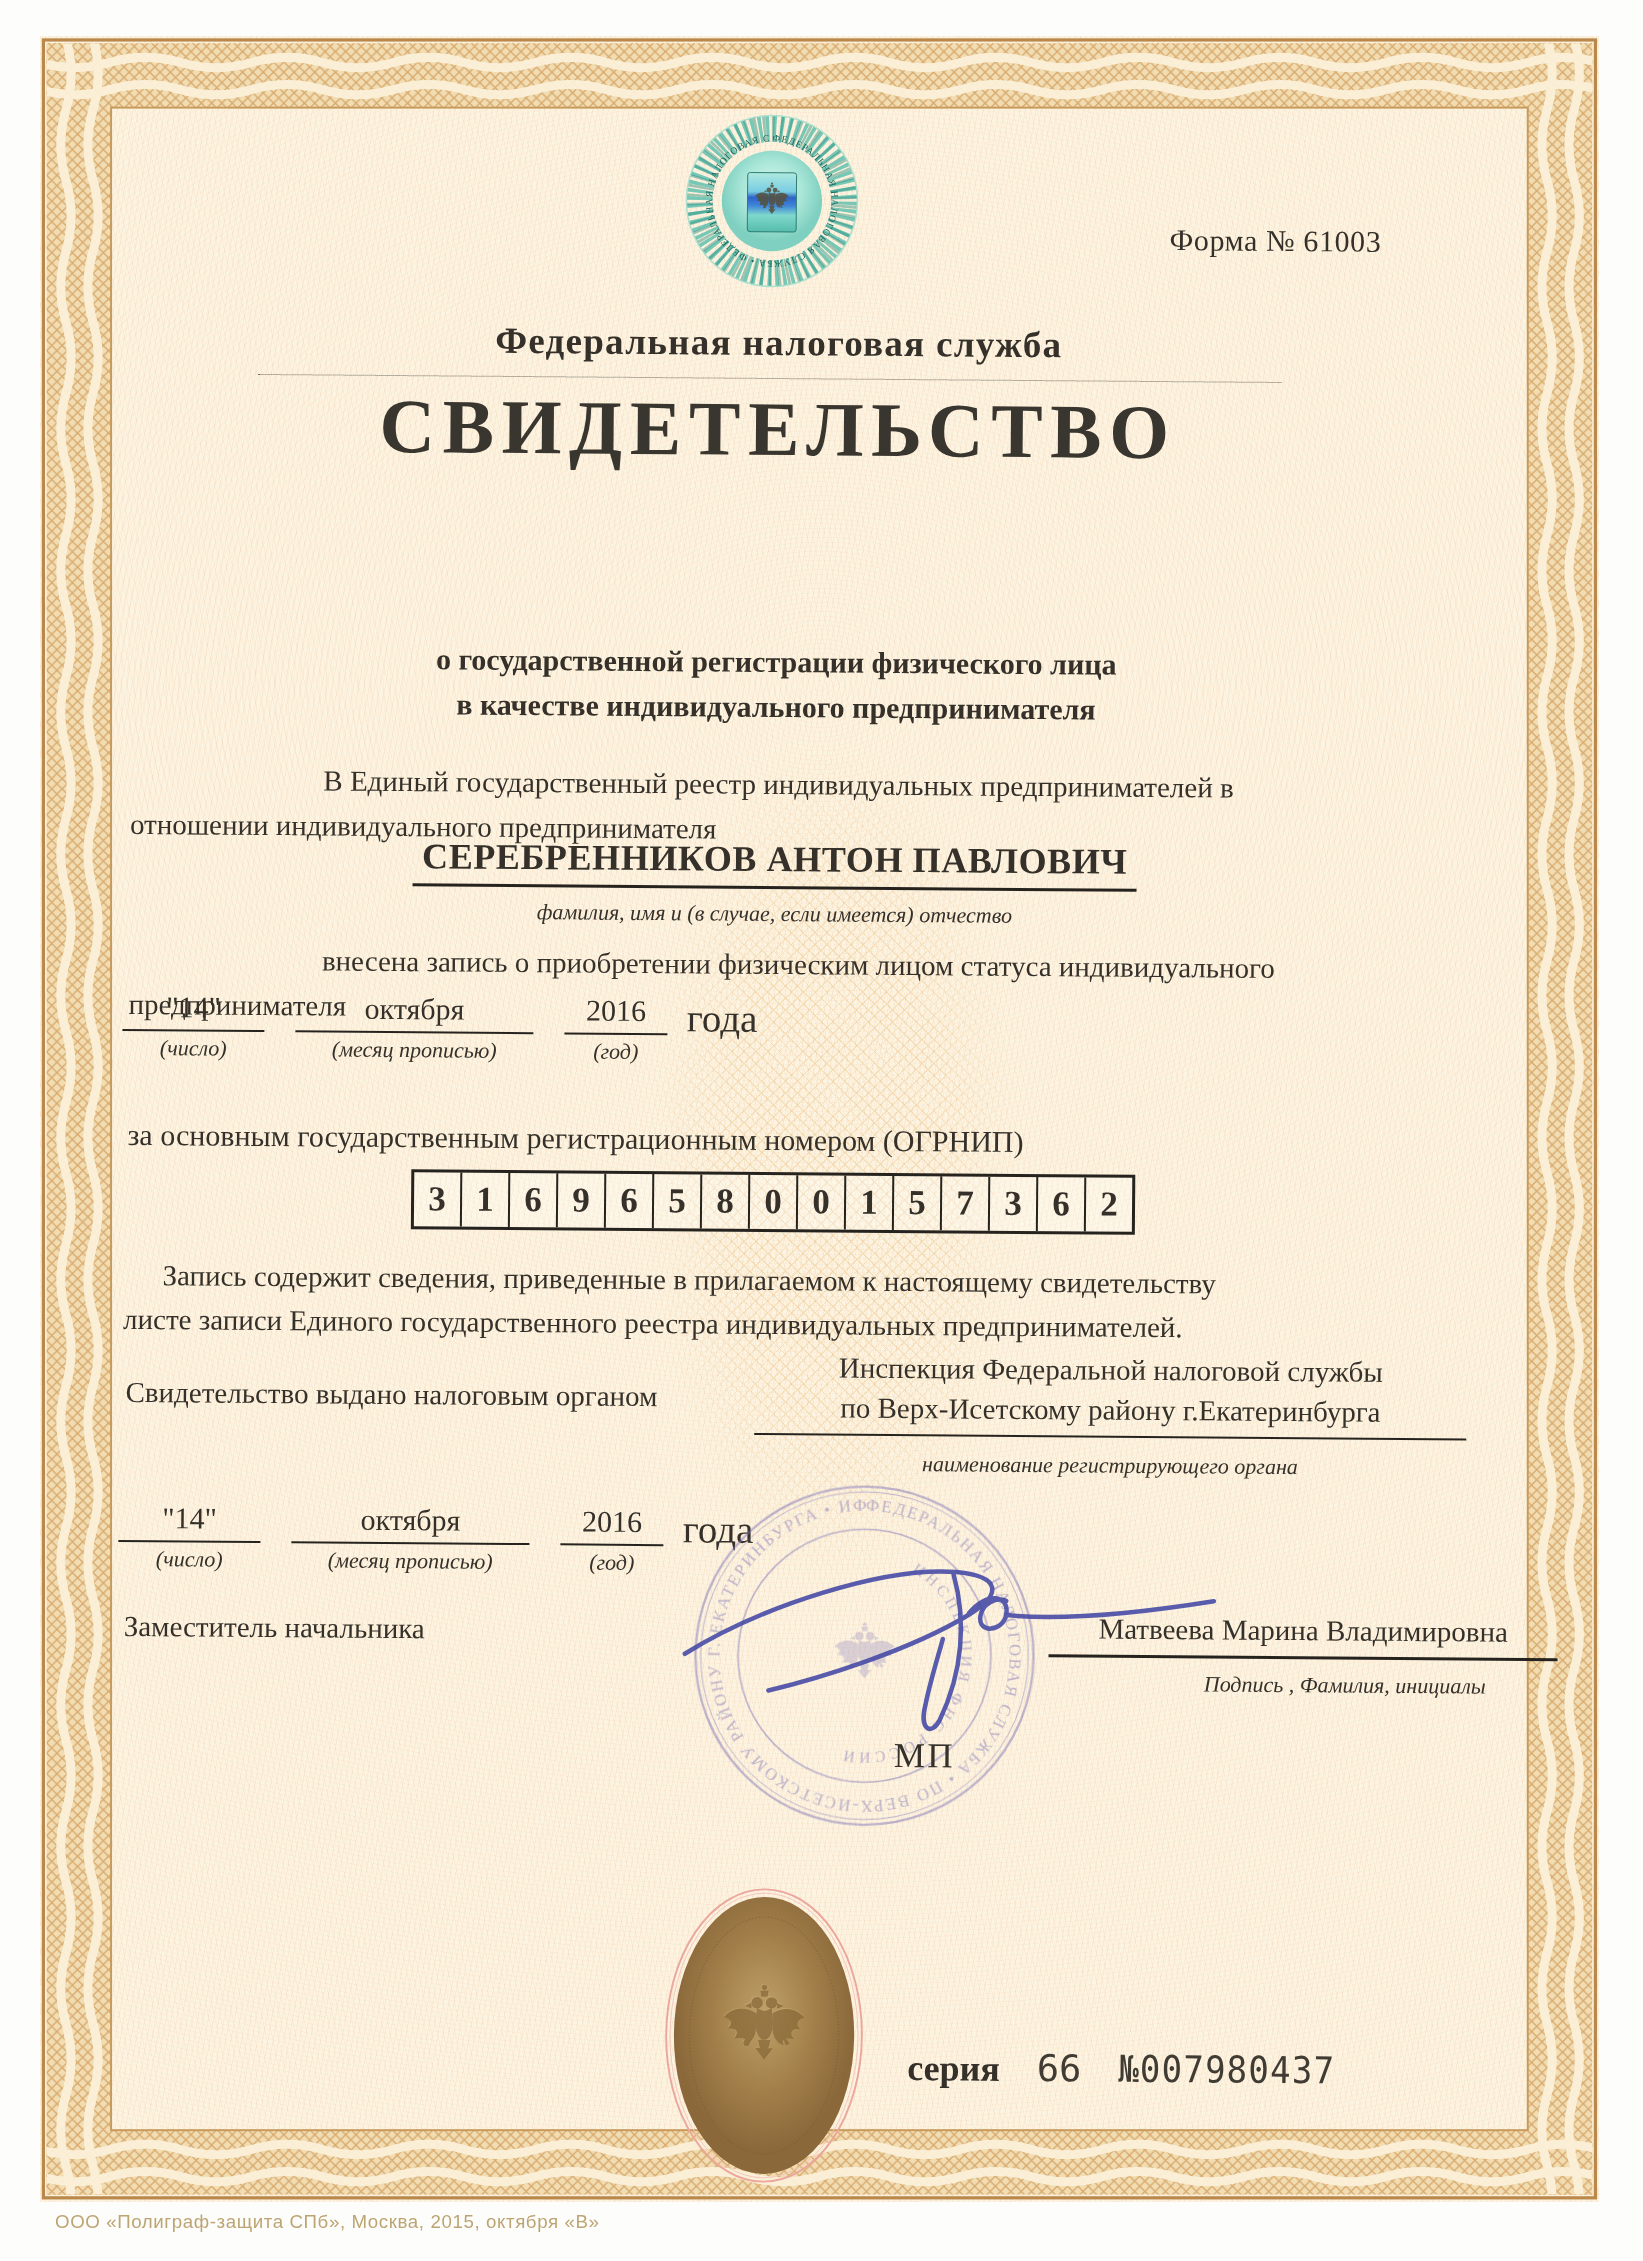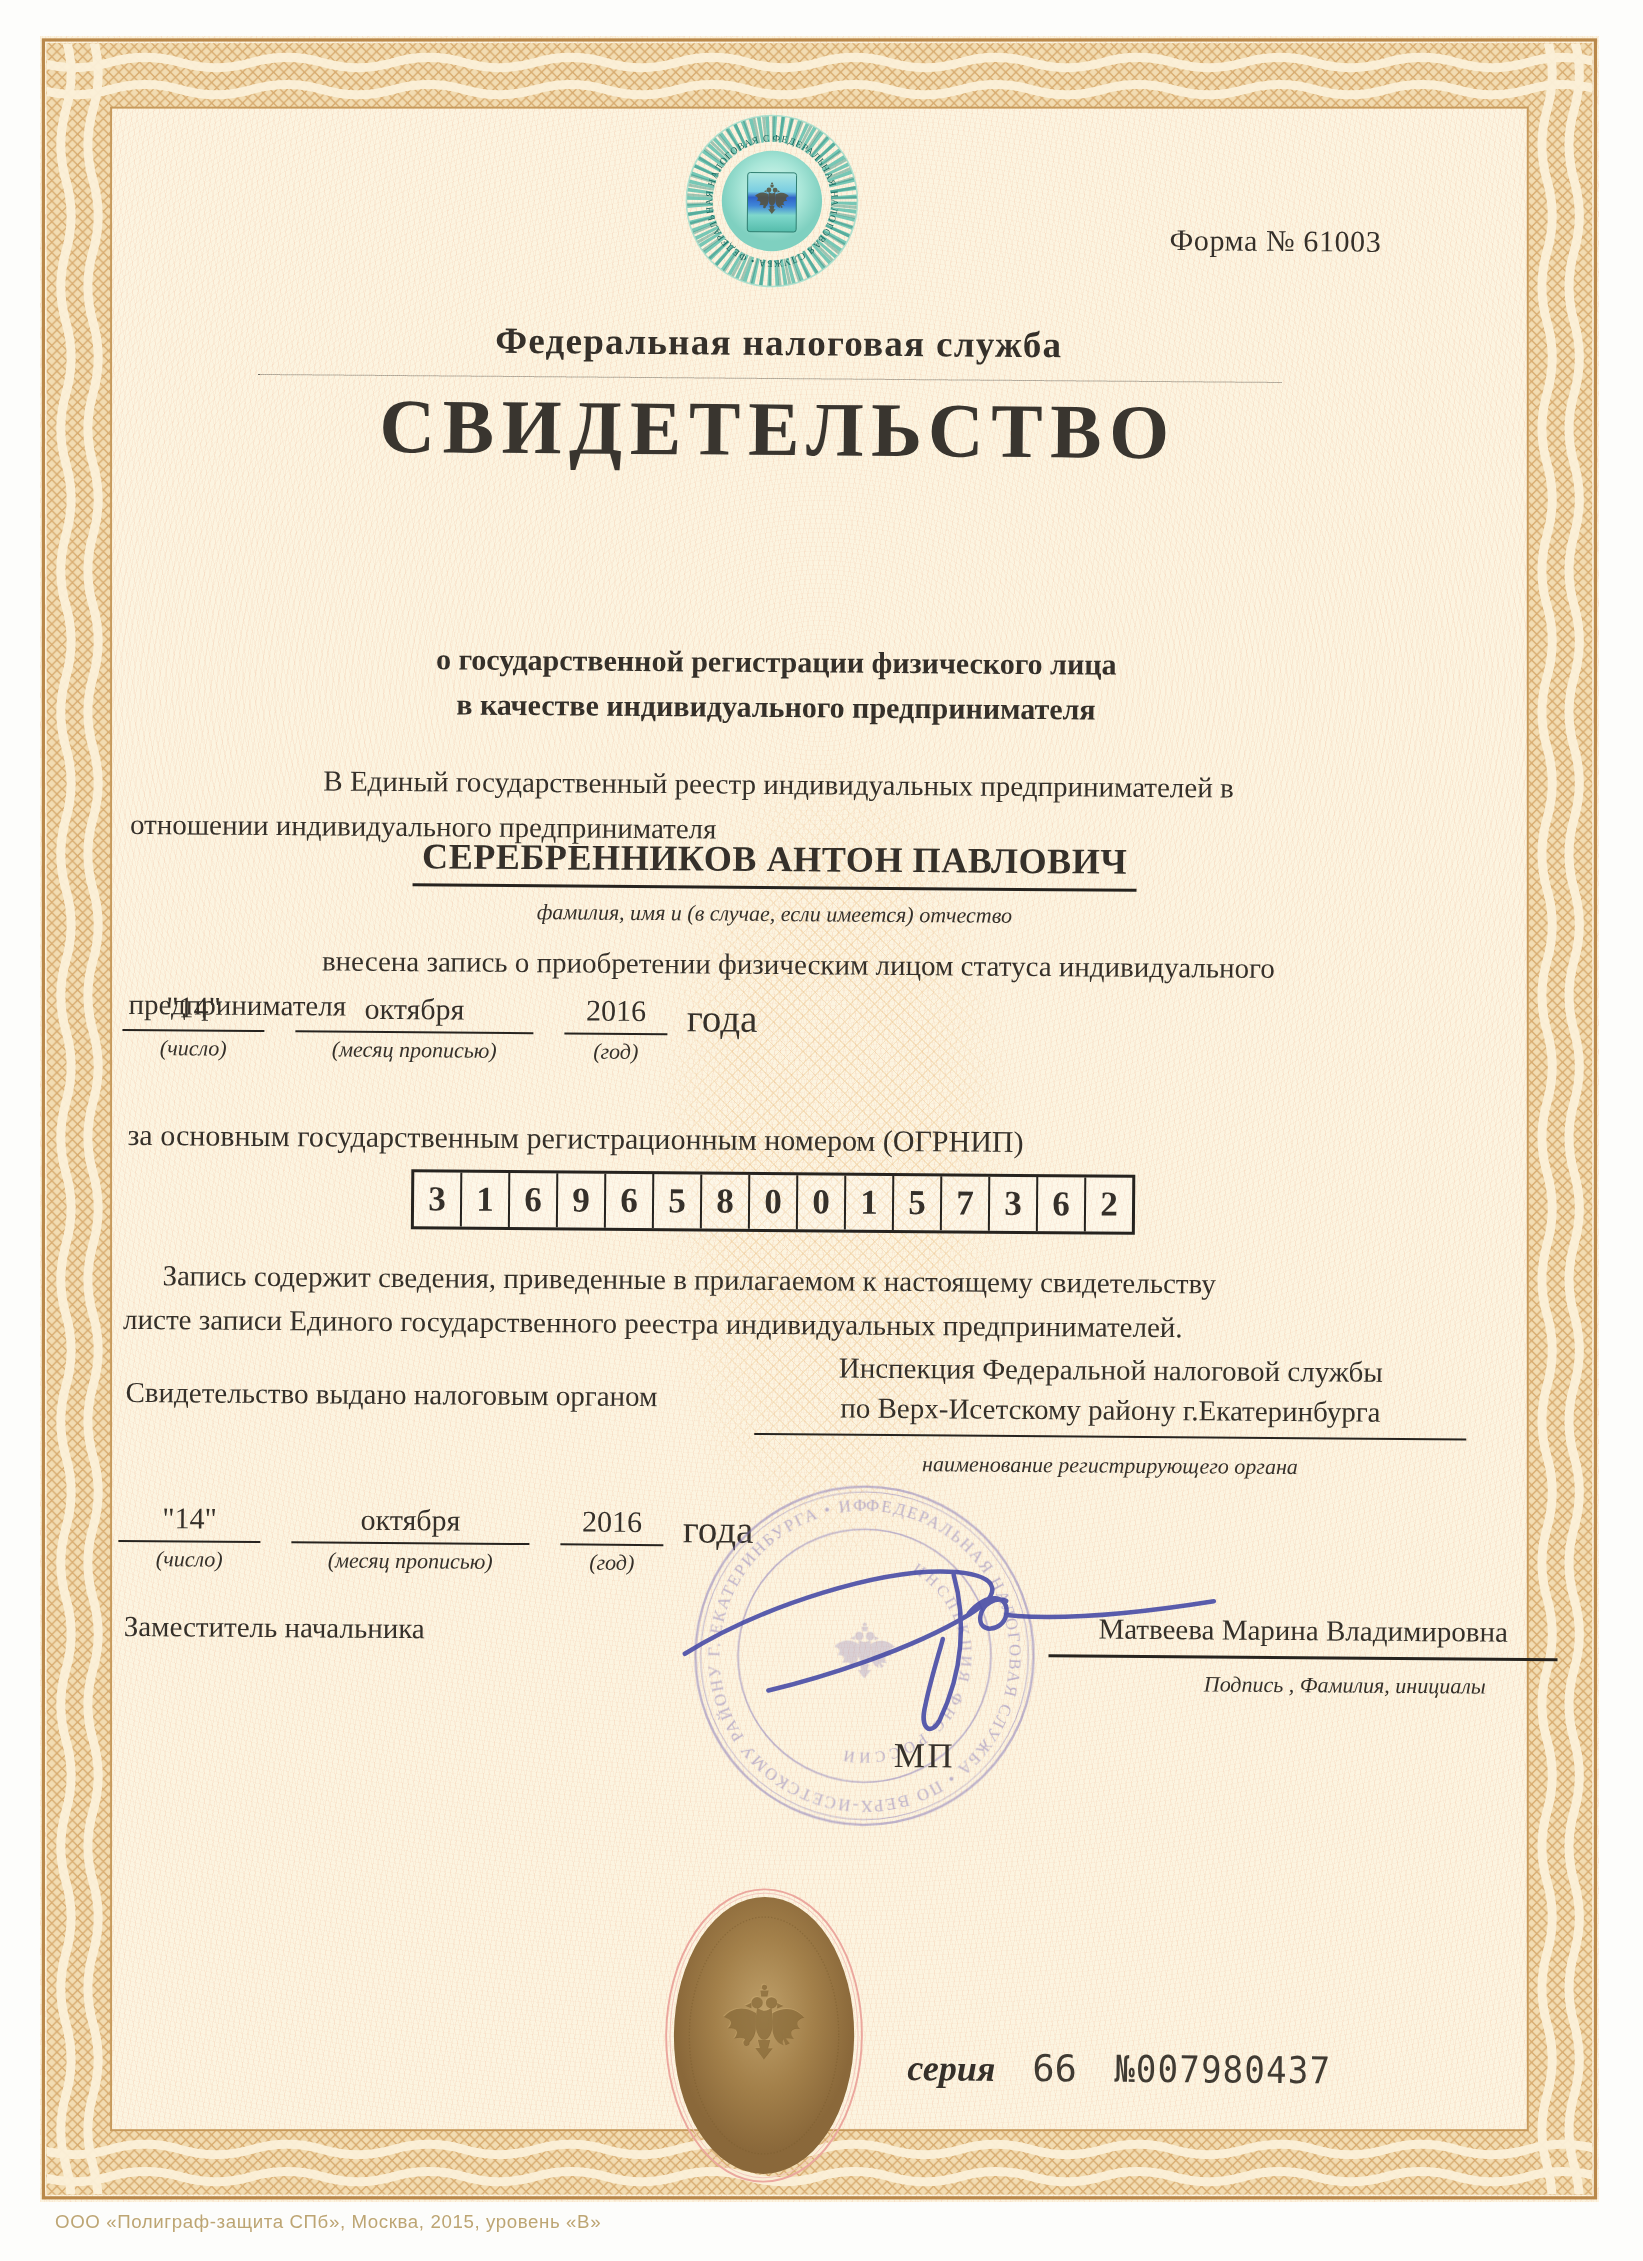--- a/index.html
+++ b/index.html
@@ -58,21 +58,21 @@
   .issued-label{left:135px;top:1381px;width:632px;font-size:29px;}
   .authority{left:764px;top:1347px;width:712px;text-align:center;font-size:29px;line-height:40px;}
   .auth-underlined{border-bottom:2.6px solid #26231f;padding-bottom:6.4px;}
   .auth-cap{margin-top:7.7px;}
   .signer-title{left:135px;top:1615px;font-size:29px;}
   .signer-name{left:1060px;top:1610px;width:509px;text-align:center;font-size:29px;
                border-bottom:3.2px solid #26231f;padding-bottom:9px;}
   .sig-cap{left:1144px;top:1668px;width:425px;text-align:center;}
   .mp{left:906px;top:1735px;font-size:35px;font-weight:normal;letter-spacing:2.6px;}
   .serial{left:922px;top:2045px;display:flex;align-items:baseline;gap:37px;}
-  .serial-lbl{font-size:36px;font-weight:bold;font-style:italic;}
+  .serial-lbl{font-size:36px;font-weight:bold;}
   .serial-num{font-family:"DejaVu Sans Mono", monospace;font-size:37px;color:#403b33;}
   .serial-no{letter-spacing:1.3px;transform:scaleX(.92);transform-origin:left;}
   .printer{left:55px;top:2211px;font-family:"Liberation Sans", sans-serif;
            font-size:18.7px;color:#bda573;letter-spacing:0.6px;}
   .sig-svg{left:619px;top:1528px;}
   .stamp-svg{left:676px;top:1455px;opacity:.5;filter:blur(0.3px);}
   .emblem-svg{left:682px;top:111px;}
   .seal-svg{left:669px;top:1881px;}
 </style>
 </head>
@@ -309,16 +309,16 @@
     </svg>
 
     <div class="abs serial">
       <span class="serial-lbl">серия</span>
       <span class="serial-num">66</span>
       <span class="serial-num serial-no">№007980437</span>
     </div>
 
   </div>
 
-  <div class="abs printer">ООО «Полиграф-защита СПб», Москва, 2015, уровень «В»</div>
+  <div class="abs printer">ООО «Полиграф-защита СПб», Москва, 2015, октября «В»</div>
 
 </div>
 
 
 </body></html>

